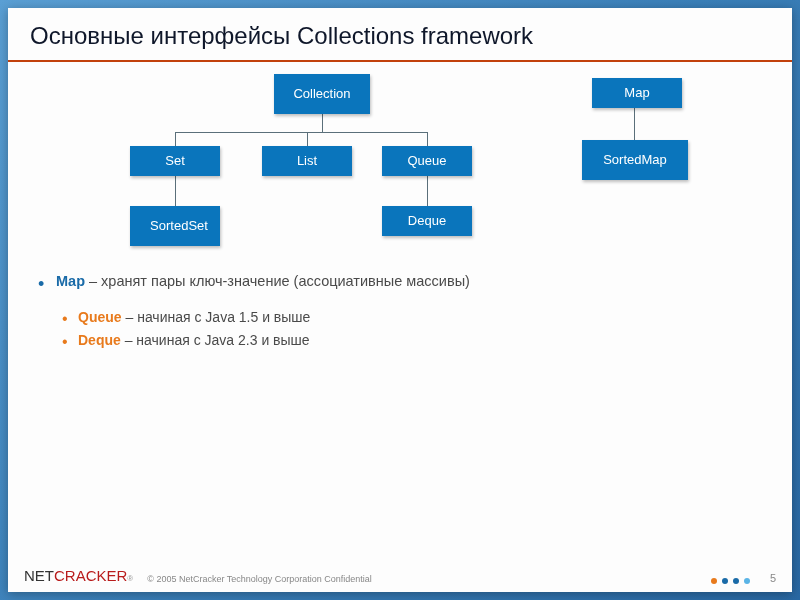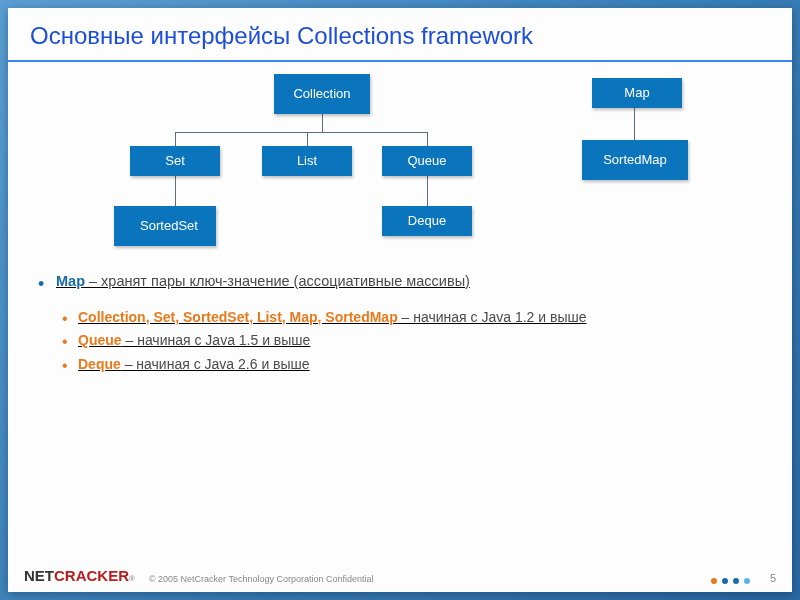--- a/index.html
+++ b/index.html
@@ -8,43 +8,43 @@
   font-family: Verdana, Geneva, sans-serif;
   background: linear-gradient(135deg, #5a9fd4 0%, #3a7fb8 50%, #2968a3 100%);
   position: relative; overflow: hidden;
 }
 .slide {
   position: absolute; top: 8px; left: 8px; right: 8px; bottom: 8px;
   background: #fdfdfd;
   box-shadow: 0 2px 10px rgba(0,0,0,0.3);
 }
 .title-bar {
-  font-size: 24px; color: #1d4ed8;
+  font-size: 24px; color: #0f172a;
   padding: 14px 22px 10px;
-  border-bottom: 2px solid #3b82f6;
+  border-bottom: 2px solid #c2410c;
   font-weight: 400;
 }
-.content { padding: 12px 28px; text-decoration: underline; }
+.content { padding: 12px 28px; }
 .diagram {
   position: relative; height: 190px; margin-bottom: 8px;
 }
 .node {
   position: absolute;
   background: #0a75bc; color: #fff;
   font-size: 13px; text-align: center;
   display: flex; align-items: center; justify-content: center;
   padding: 6px 4px; line-height: 1.2;
   box-shadow: 1px 2px 3px rgba(0,0,0,0.25);
   min-width: 86px;
 }
 .n-collection { left: 238px; top: 0; width: 96px; height: 40px; }
 .n-set { left: 94px; top: 72px; width: 90px; height: 30px; }
 .n-list { left: 226px; top: 72px; width: 90px; height: 30px; }
 .n-queue { left: 346px; top: 72px; width: 90px; height: 30px; }
-.n-sortedset { left: 78px; top: 132px; width: 102px; height: 40px; padding-left: 12px; }
+.n-sortedset { left: 94px; top: 132px; width: 90px; height: 40px; padding-left: 12px; }
 .n-deque { left: 346px; top: 132px; width: 90px; height: 30px; }
 .n-map { left: 556px; top: 4px; width: 90px; height: 30px; }
 .n-sortedmap { left: 546px; top: 66px; width: 106px; height: 40px; }
 .connector { position: absolute; background: #5a6f7a; }
 .h { height: 1px; } .v { width: 1px; }
 .bullets { list-style: none; font-size: 14.5px; color: #4a4a4a; }
 .bullets > li { position: relative; padding-left: 20px; margin-bottom: 14px; line-height: 1.35; }
 .bullets > li::before {
   content: "•"; position: absolute; left: 2px; top: 0;
   color: #1a6ba8; font-size: 18px;
@@ -55,21 +55,21 @@
   content: "•"; position: absolute; left: 6px; top: 0;
   color: #e87a1c; font-size: 16px;
 }
 .kw { color: #1a6ba8; font-weight: 700; }
 .kw2 { color: #e87a1c; font-weight: 700; }
 .footer {
   position: absolute; left: 0; right: 0; bottom: 4px;
   display: flex; align-items: flex-end; padding: 0 16px 4px;
   font-size: 9px; color: #888;
 }
-.logo { display: flex; align-items: baseline; font-weight: 700; font-size: 15px; margin-right: 14px; }
+.logo { display: flex; align-items: baseline; font-weight: 400; font-size: 15px; margin-right: 14px; }
 .logo .dark { color: #333; } .logo .orange { color: #b91c1c; }
 .logo .reg { font-size: 8px; vertical-align: super; color: #999; }
 .dots { margin-left: auto; display: flex; gap: 5px; margin-right: 20px; align-items: center; }
 .dot { width: 6px; height: 6px; border-radius: 50%; }
 .pg { color: #888; font-size: 11px; }
 </style>
 </head>
 <body>
 
 <div class="slide">
@@ -95,27 +95,24 @@
       <div class="node n-deque">Deque</div>
       <div class="node n-map">Map</div>
       <div class="node n-sortedmap">SortedMap</div>
     </div>
 
     <ul class="bullets">
       <li>
         <span class="kw">Map</span><span> – хранят пары ключ-значение (ассоциативные массивы)</span>
         <ul class="sub">
           <li>
-            <span class="kw2">Collection, Set, SortedSet, List, Map, SortedMap</span><span> – начиная с Java 1.2 и выше</span>
-          </li>
-          <li>
             <span class="kw2">Queue</span><span> – начиная с Java 1.5 и выше</span>
           </li>
           <li>
-            <span class="kw2">Deque</span><span> – начиная с Java 2.6 и выше</span>
+            <span class="kw2">Deque</span><span> – начиная с Java 2.3 и выше</span>
           </li>
         </ul>
       </li>
     </ul>
   </div>
 
   <div class="footer">
     <div class="logo">
       <span class="dark">NET</span>
         <span class="orange">CRACKER</span>

